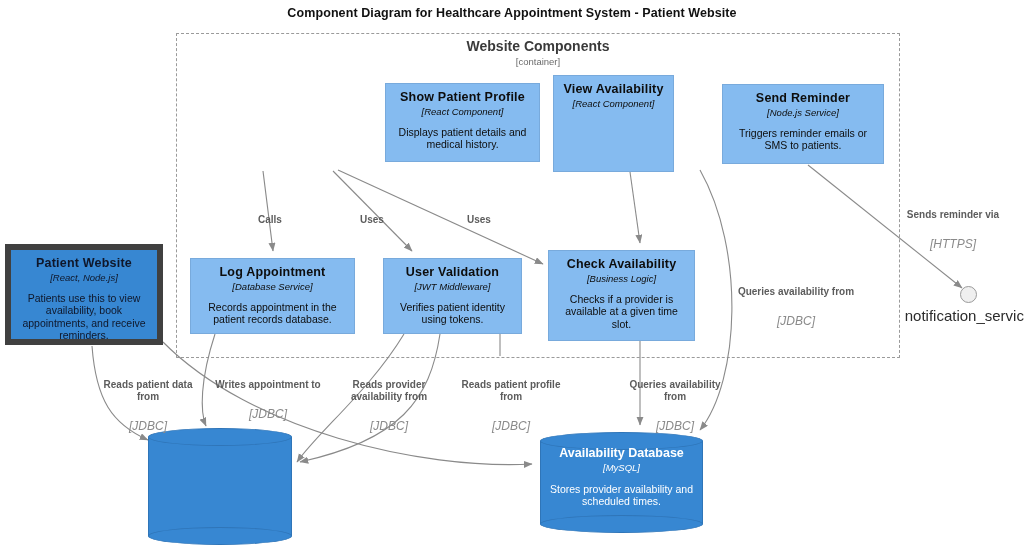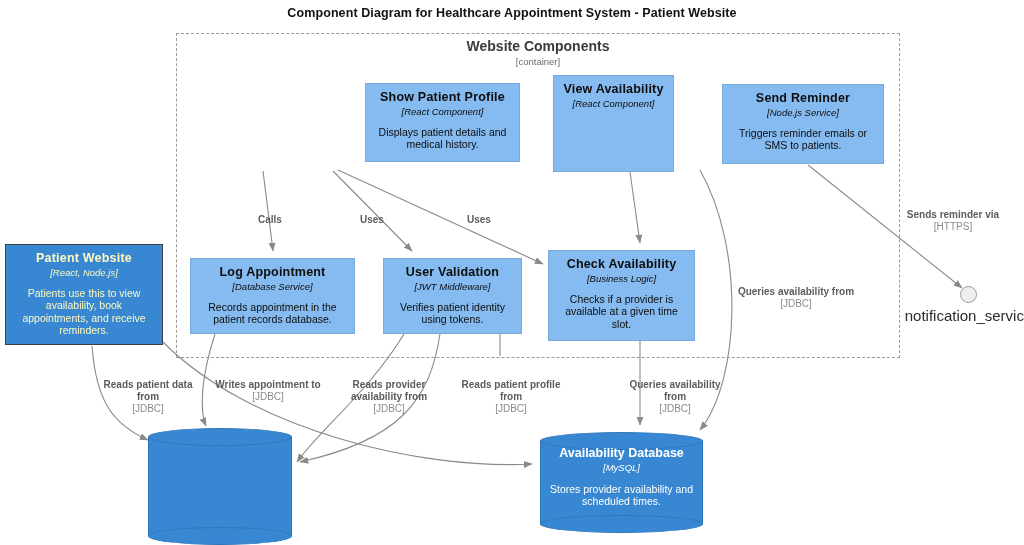--- a/index.html
+++ b/index.html
@@ -45,22 +45,22 @@
     color:#0d0d0d;
     padding:6px 7px 7px 7px;
     line-height:1.18;
   }
   .node.component{
     background:#85bbf0;
     border:1px solid #78aadc;
   }
   .node.person-system{
     background:#3787d2;
-    border:1px solid #404040;
-    color:#fef9c3;
+    border:6px solid #404040;
+    color:#0f172a;
   }
   .node .n-title{
     font-size:12.5px;font-weight:bold;letter-spacing:.2px;
   }
   .node .n-tech{
     font-size:9.5px;font-style:italic;font-weight:normal;margin-top:1px;
   }
   .node .n-desc{
     font-size:10.5px;margin-top:9px;
   }
@@ -113,21 +113,21 @@
 
   .edge-label{
     position:absolute;
     text-align:center;
     color:#6b6b6b;
     font-size:9.5px;
     line-height:1.2;
     white-space:pre-line;
   }
   .edge-label .el-main{font-weight:bold;color:#5c5c5c;font-size:10px;}
-  .edge-label .el-tech{color:#8a8a8a;font-size:10px;display:block;}
+  .edge-label .el-tech{font-style:italic;color:#8a8a8a;font-size:12px;display:block;margin-top:16px;}
 </style>
 </head>
 <body>
 
 <div id="canvas">
 
   <div class="diagram-title">Component Diagram for Healthcare Appointment System - Patient Website</div>
 
   <div class="container-box" style="left:176px;top:33px;width:722px;height:323px;">
     <div class="container-title">Website Components</div>
@@ -172,21 +172,21 @@
     </g>
   </svg>
 
   <div class="node person-system" style="left:5px;top:244px;width:158px;height:101px;">
     <div class="n-title">Patient Website</div>
     <div class="n-tech">[React, Node.js]</div>
     <div class="n-desc">Patients use this to view availability, book appointments, and receive reminders.</div>
   </div>
 
 
-  <div class="node component" style="left:365px;top:83px;width:155px;height:79px;">
+  <div class="node component" style="left:385px;top:83px;width:155px;height:79px;">
     <div class="n-title">Show Patient Profile</div>
     <div class="n-tech">[React Component]</div>
     <div class="n-desc">Displays patient details and medical history.</div>
   </div>
 
   <div class="node component" style="left:553px;top:75px;width:121px;height:97px;">
     <div class="n-title">View Availability</div>
     <div class="n-tech">[React Component]</div>
   </div>
 

